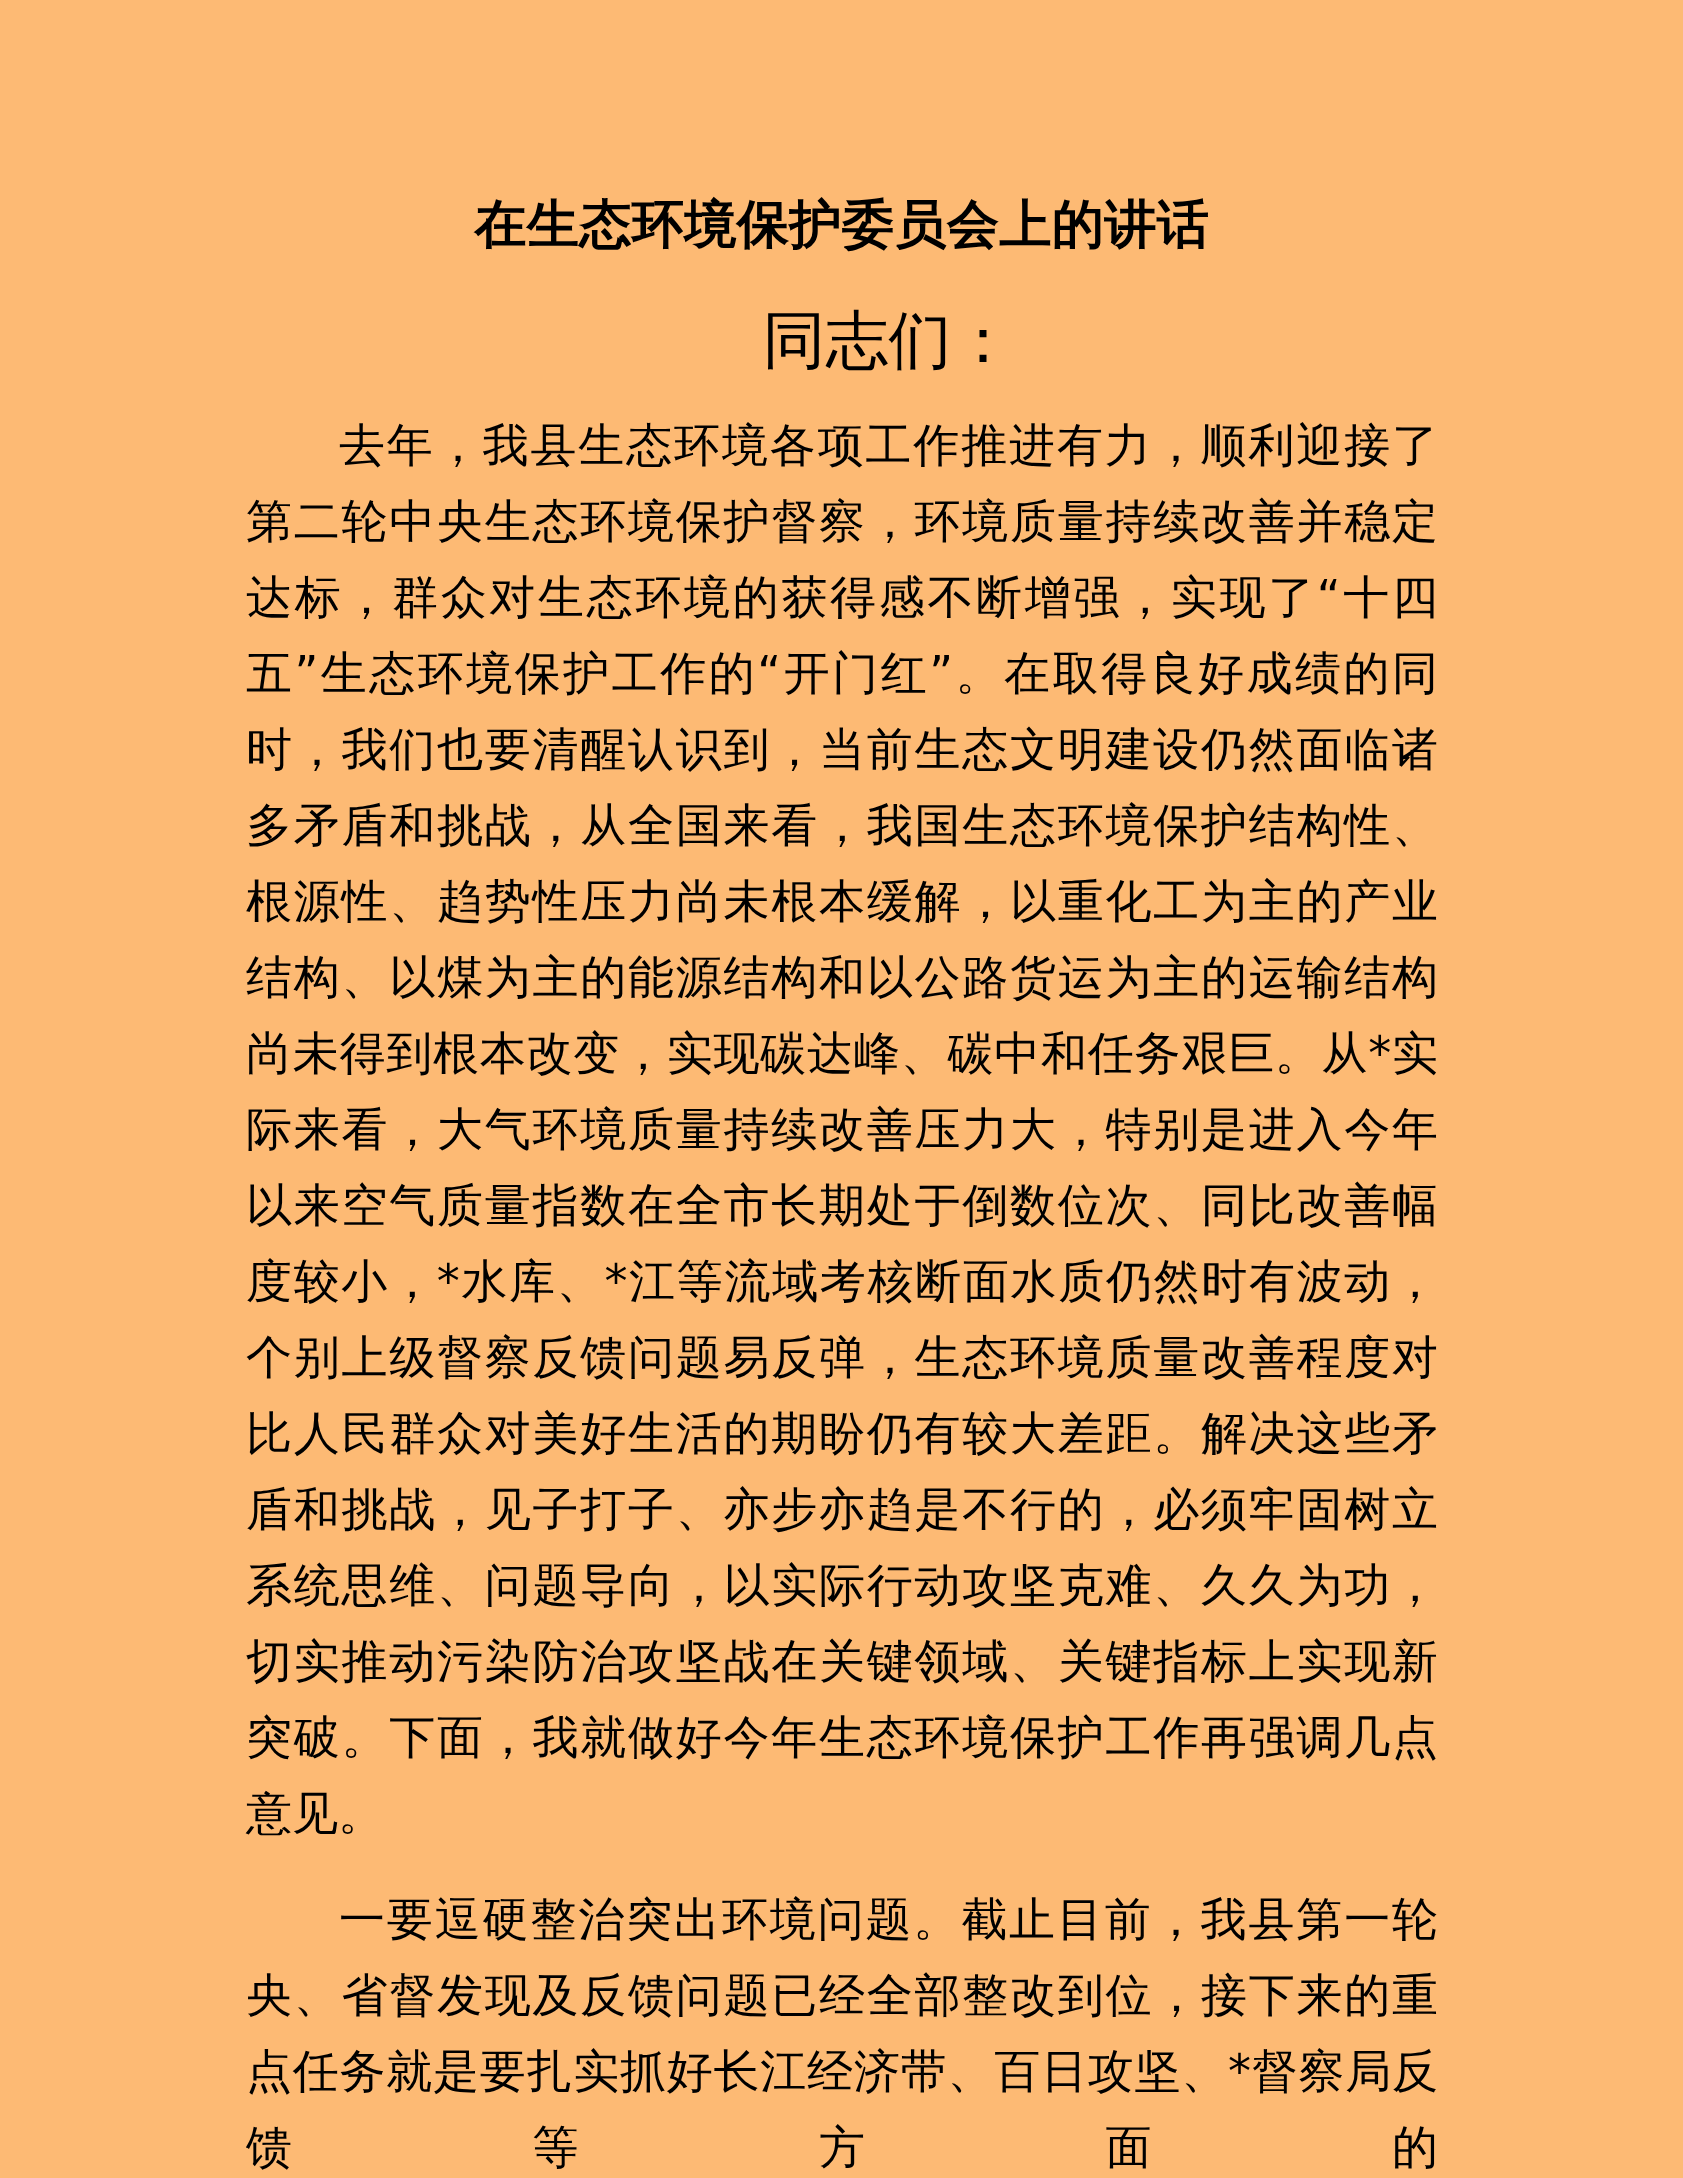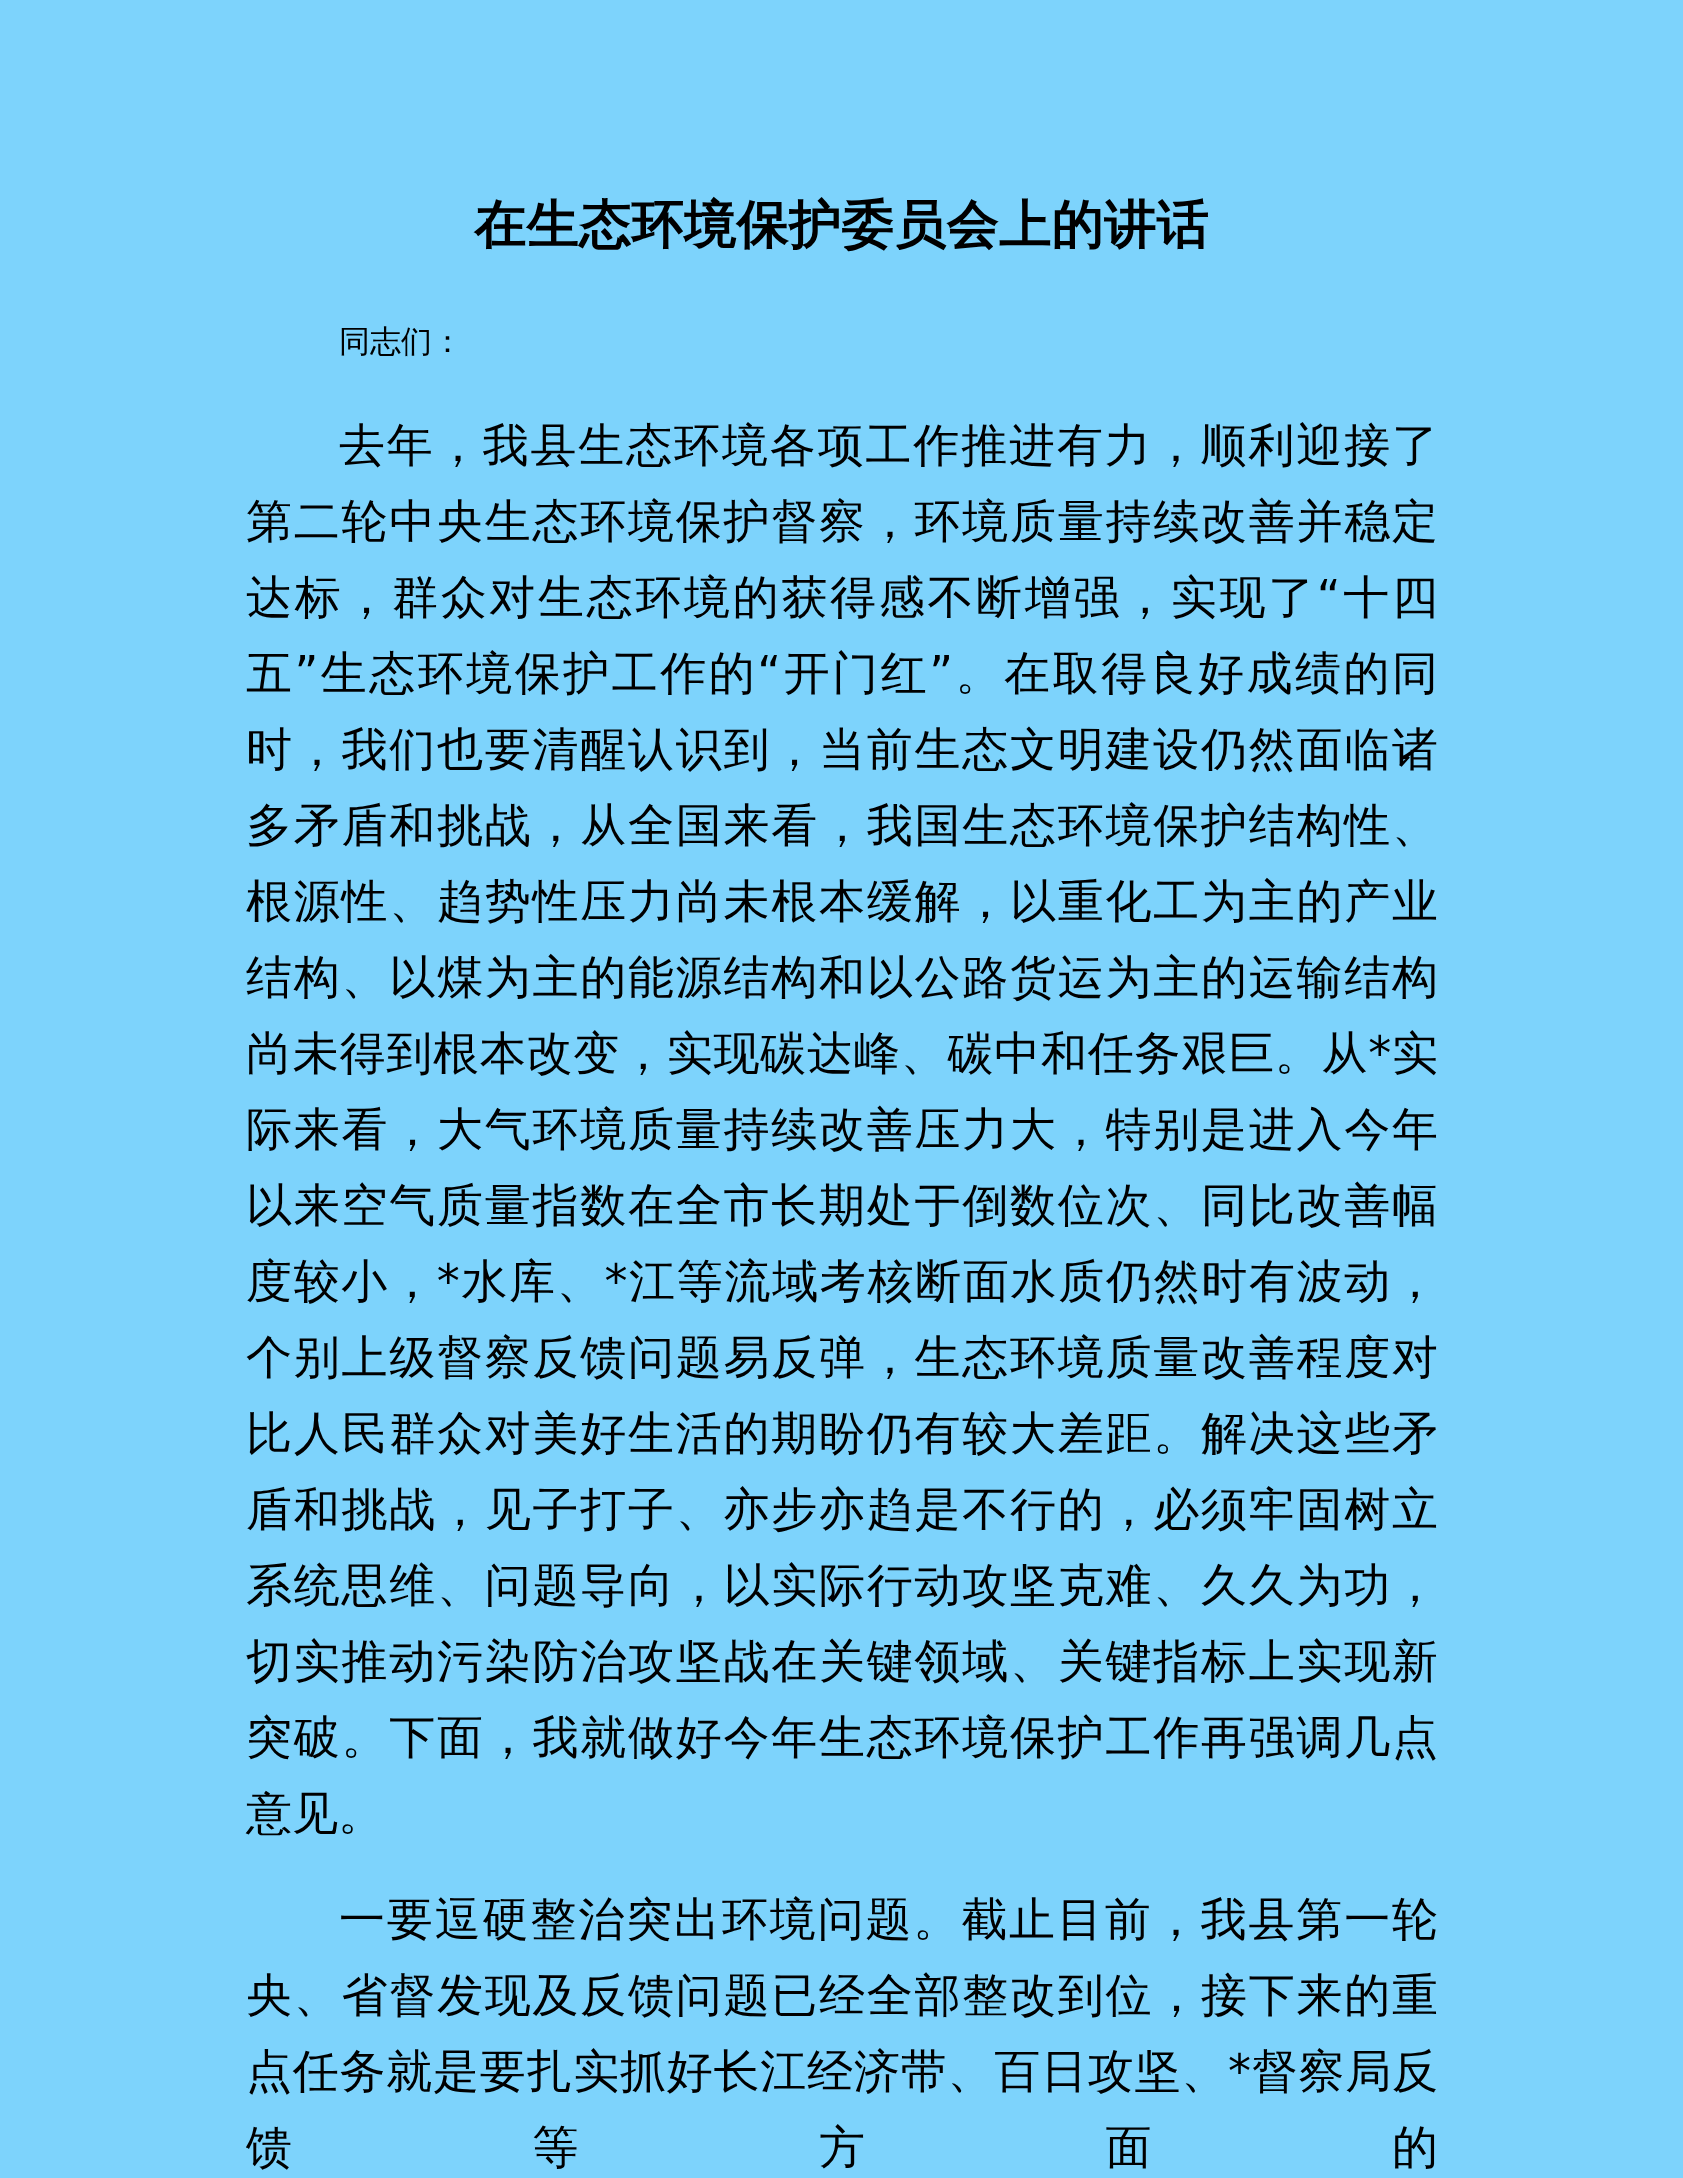--- a/index.html
+++ b/index.html
@@ -12,21 +12,21 @@
     background: #ffffff;
     font-family: "DejaVu Sans", "Liberation Sans", sans-serif;
     color: #000000;
     overflow: hidden;
   }
 
   .page {
     position: relative;
     width: 1683px;
     height: 2178px;
-    background: #7dd3fc;
+    background: #fdba74;
     box-sizing: border-box;
   }
 
   .doc-body {
     position: absolute;
     left: 246px;
     top: 0;
     width: 1192px;
   }
 
@@ -35,26 +35,27 @@
     line-height: 77px;
     font-weight: 700;
     text-align: center;
     letter-spacing: 0.5px;
     margin: 0;
     padding-top: 186px;
     white-space: nowrap;
   }
 
   .salutation {
-    font-size: 31px;
+    font-size: 63px;
     line-height: 76px;
     margin: 0;
     padding-top: 40px;
     text-indent: 93px;
     letter-spacing: 0px;
+    text-align: center;
   }
 
   .para {
     font-size: 46px;
     line-height: 76px;
     margin: 0;
     padding-top: 28px;
     text-align: justify;
     text-justify: inter-character;
     text-indent: 93px;

